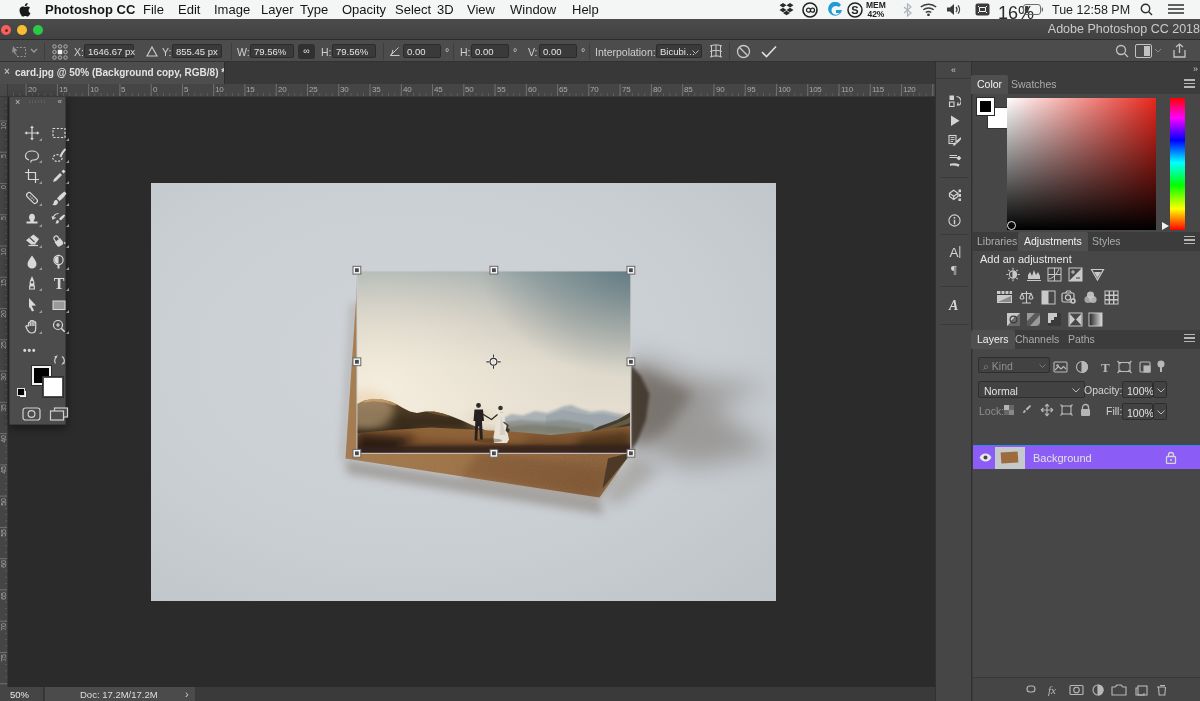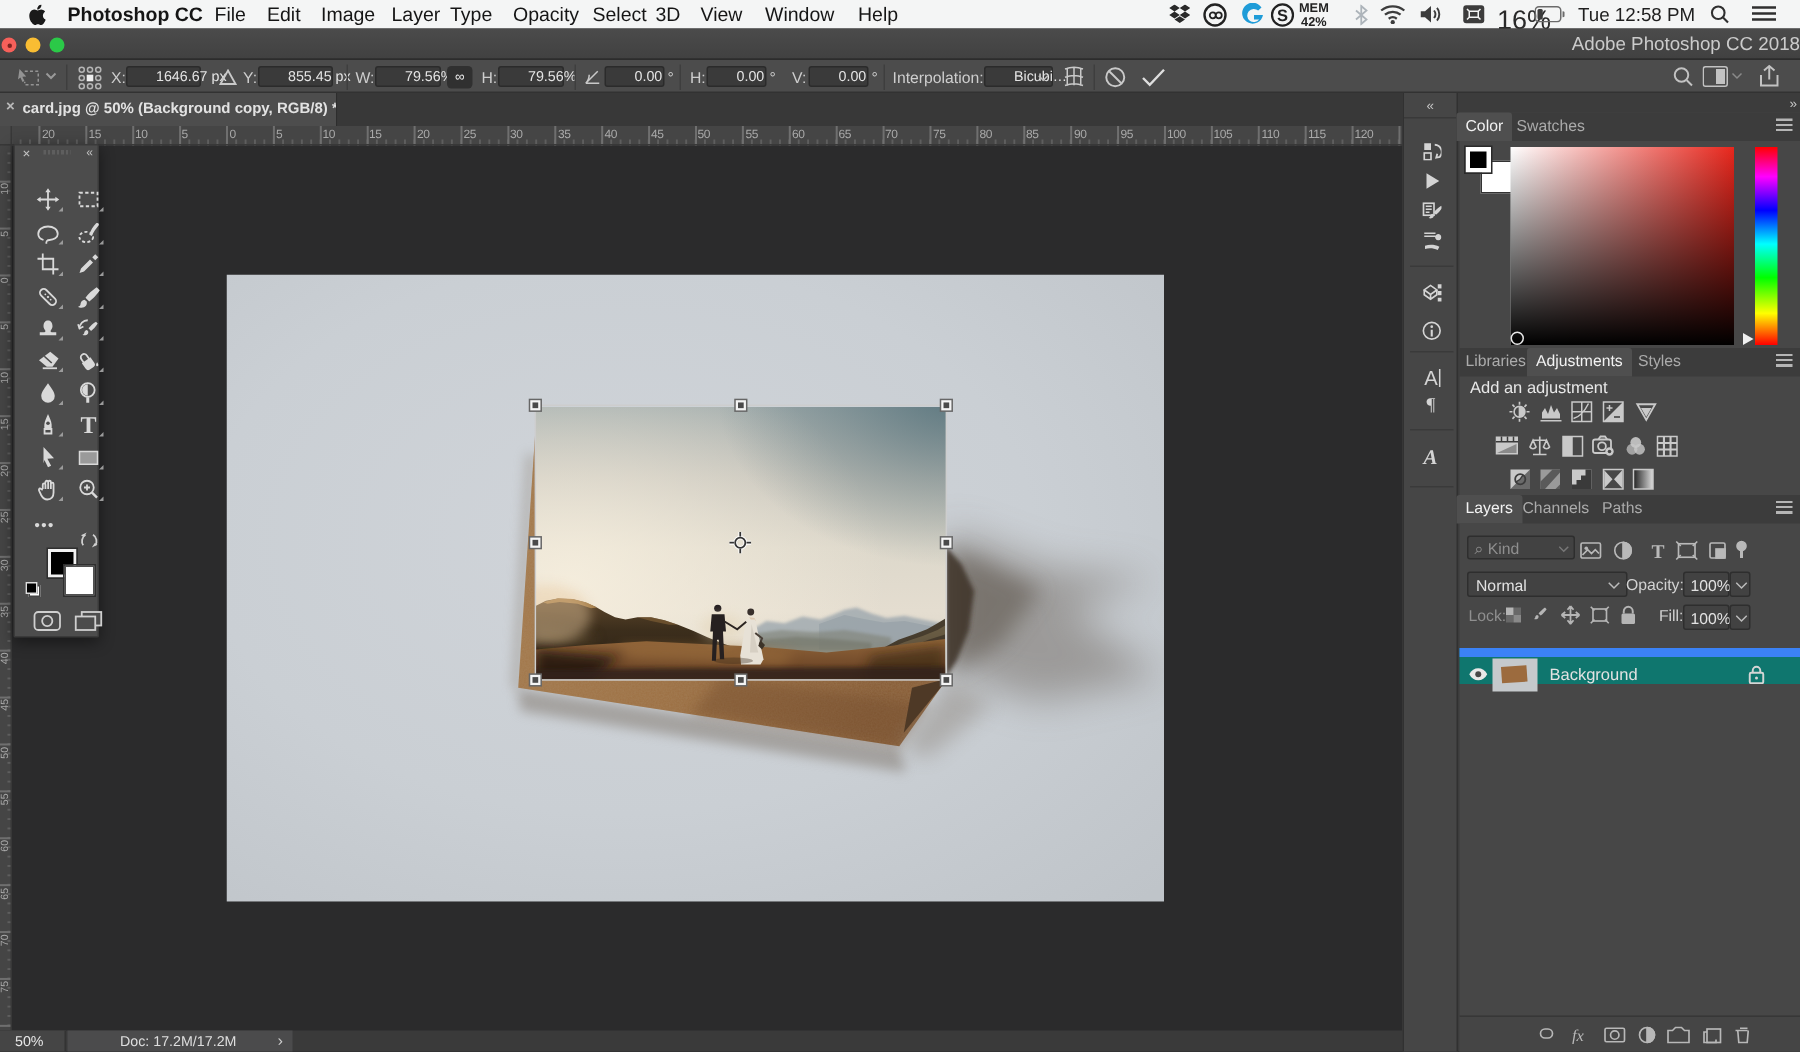--- a/index.html
+++ b/index.html
@@ -11,21 +11,21 @@
 
 #titlebar{position:absolute;left:0;top:19px;width:1200px;height:21px;
 background:linear-gradient(#4b4b4b,#414141);border-bottom:1px solid #2c2c2c}
 #titlebar .t{position:absolute;width:100%;text-align:right;top:3px;font-size:12.5px;color:#cbcbcb}
 .tl{position:absolute;top:25px;width:10px;height:10px;border-radius:50%}
 
 #optbar{position:absolute;left:0;top:40px;width:1200px;height:22px;background:#4c4c4c;
 border-bottom:1px solid #323232;color:#cecece;font-size:10.5px}
 #optbar .lb{position:absolute;top:6px}
 #optbar .bx{position:absolute;top:3.5px;height:14px;background:#3a3a3a;border:1px solid #2b2b2b;
-border-radius:2px;color:#e4e4e4;padding:1px 19px;font-size:9.5px;line-height:12px;white-space:nowrap}
+border-radius:2px;color:#e4e4e4;padding:1px 3px;font-size:9.5px;line-height:12px;white-space:nowrap}
 #optbar .sep{position:absolute;top:3px;height:17px;width:1px;background:#3e3e3e}
 
 #tabbar{position:absolute;left:0;top:62px;width:1200px;height:22px;background:#383838}
 #tab1{position:absolute;left:0;top:0;width:225px;height:22px;background:#4d4d4d;
 border-right:1px solid #2d2d2d;color:#e2e2e2;font-size:10px;font-weight:bold;white-space:nowrap;overflow:hidden}
 
 #canvas{position:absolute;left:0;top:84px;width:935px;height:617px;background:#2b2b2c}
 #hruler{position:absolute;left:0;top:0;width:935px;height:13px;background:#454545;
 border-bottom:1px solid #383838;
 background-image:
@@ -789,21 +789,21 @@
  <div class="wlabel" style="left:133px;top:75px">Fill:</div>
  <div class="dd" style="left:149px;top:73px;width:31px;height:17px">
           <span style="position:absolute;left:4px;top:2.5px">100%</span>
         </div>
  <div class="dd" style="left:180px;top:73px;width:14px;height:17px">
           <svg width="8" height="6" style="position:absolute;left:3px;top:6px">
             <path d="M0.5 0.5l3.5 3.5L7.5 0.5" stroke="#bbb" fill="none"></path>
           </svg>
         </div>
 
- <div class="ab" style="left:0;top:102px;width:227px;height:24px;background:#0f766e;border-top:6px solid #3b82f6">
+ <div class="ab" style="left:0;top:115px;width:227px;height:24px;background:#8b5cf6;border-top:1px solid #3b82f6">
    <svg class="ab" style="left:6px;top:7px" width="13" height="9" viewBox="0 0 13 9">
             <path d="M.5 4.5C2 1.8 4 .5 6.5.5S11 1.8 12.5 4.5C11 7.2 9 8.5 6.5 8.5S2 7.2.5 4.5z" fill="#e8e8e8"></path>
             <circle cx="6.5" cy="4.5" r="2" fill="#484848"></circle>
           </svg>
    <div class="ab" style="left:22px;top:1px;width:30px;height:22px;background:#c5c9cc">
      <div class="ab" style="left:6px;top:5px;width:17px;height:11px;background:#9c6b3e;transform:rotate(-4deg)"></div>
    </div>
    <div class="ab" style="left:60px;top:6px;color:#e2e2e2;font-size:11px">Background</div>
    <svg class="ab" style="left:192px;top:5px" width="12" height="13" viewBox="0 0 12 13">
             <rect x="1.5" y="5.5" width="9" height="7" rx="1" fill="none" stroke="#d5d5d5" stroke-width="1.3"></rect>

